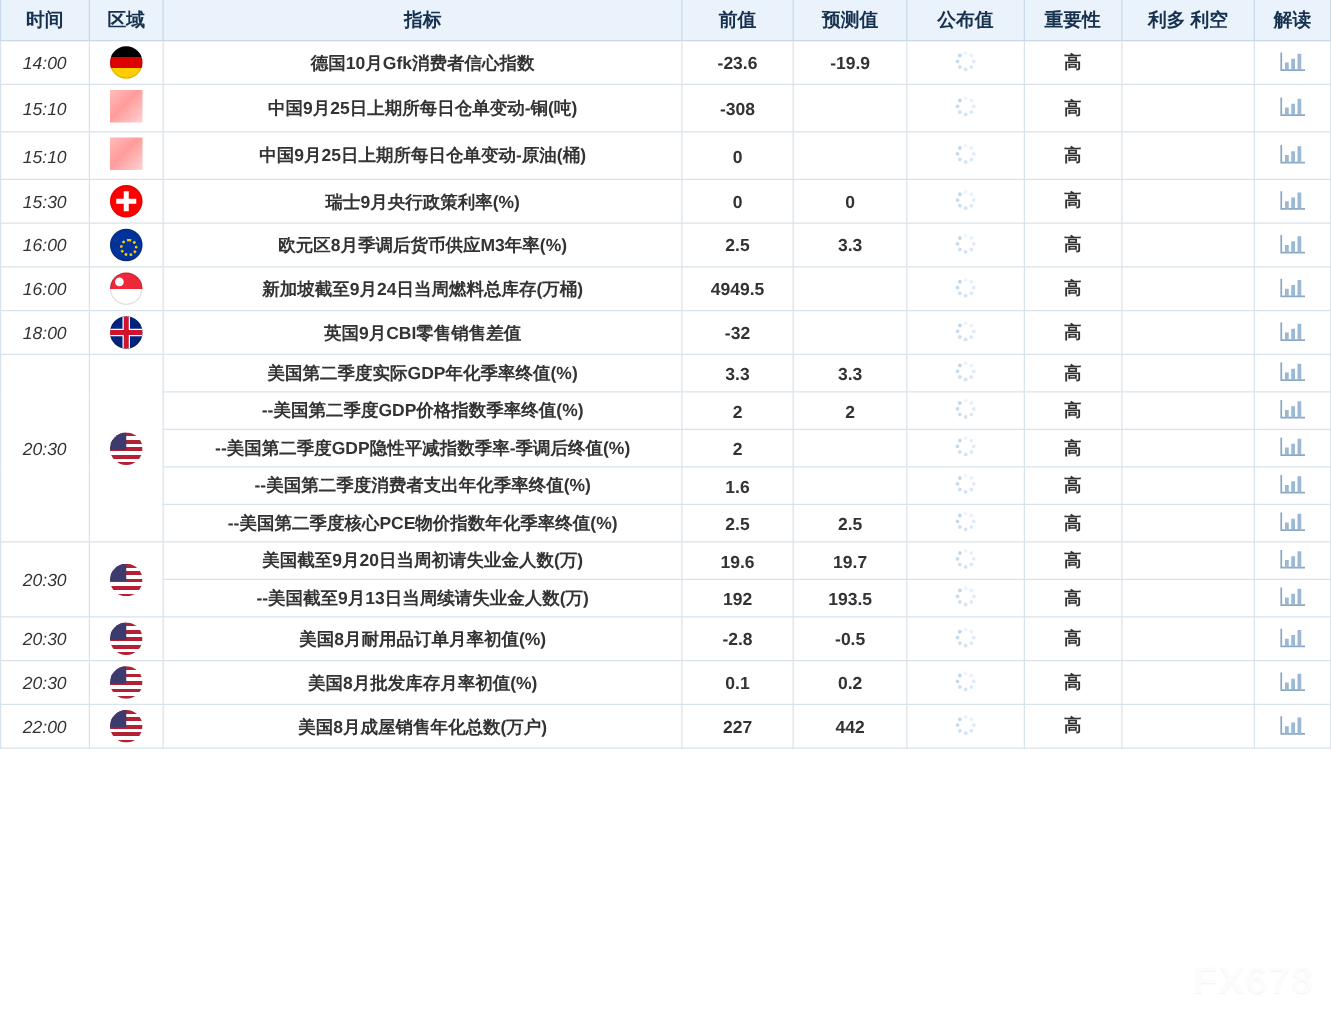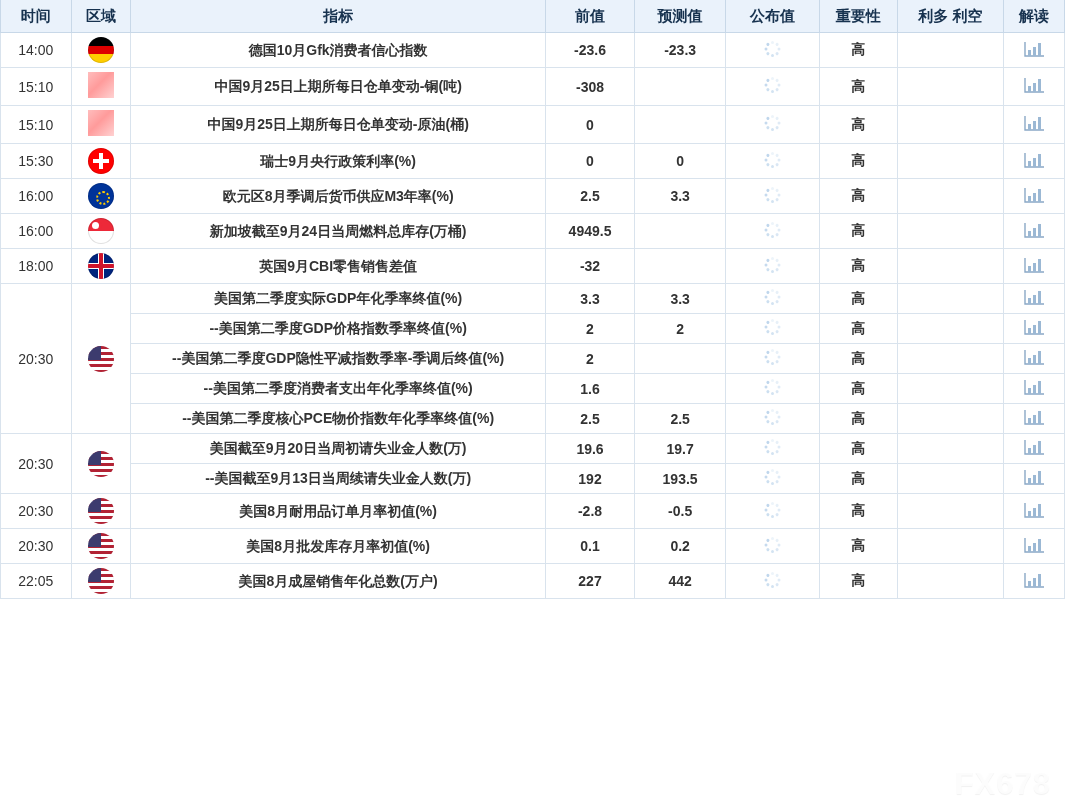--- a/index.html
+++ b/index.html
@@ -46,20 +46,21 @@
   col.c-prev   { width: 82px; }
   col.c-fcst   { width: 84px; }
   col.c-actual { width: 86px; }
   col.c-imp    { width: 72px; }
   col.c-bull   { width: 98px; }
   col.c-read   { width: 56px; }
 
   td.time {
     color: #333;
     font-size: 14px;
+    font-style: italic;
   }
   td.name {
     text-align: left;
     padding-left: 14px;
     color: #d81e06;
     font-weight: bold;
     font-size: 14px;
     line-height: 19px;
   }
   td.num {
@@ -200,21 +201,21 @@
       <th>利多 利空</th>
       <th>解读</th>
     </tr>
   </thead>
   <tbody id="tbody">
       <tr>
         <td class="time">14:00</td>
         <td class="region"><span class="flag flag-de"></span></td>
         <td class="name">德国10月Gfk消费者信心指数</td>
         <td class="num">-23.6</td>
-        <td class="num">-23.3</td>
+        <td class="num">-19.9</td>
         <td><span class="spinner"><span style="transform: rotate(0deg); opacity:0.25"></span><span style="transform: rotate(45deg); opacity:0.34"></span><span style="transform: rotate(90deg); opacity:0.44"></span><span style="transform: rotate(135deg); opacity:0.53"></span><span style="transform: rotate(180deg); opacity:0.63"></span><span style="transform: rotate(225deg); opacity:0.72"></span><span style="transform: rotate(270deg); opacity:0.81"></span><span style="transform: rotate(315deg); opacity:0.91"></span></span></td>
         <td class="imp">高</td>
         <td></td>
         <td><span class="spark"><svg width="22" height="18" viewBox="0 0 22 18">
               <path d="M2 2 L2 16 L21 16" stroke="#8aa8c6" stroke-width="1.4" fill="none"></path>
               <rect x="5" y="10" width="3" height="6" fill="#9bb8d4"></rect>
               <rect x="10" y="7" width="3" height="9" fill="#9bb8d4"></rect>
               <rect x="15" y="3" width="3" height="13" fill="#9bb8d4"></rect>
             </svg></span></td>
       </tr>
@@ -442,21 +443,21 @@
         <td class="imp">高</td>
         <td></td>
         <td><span class="spark"><svg width="22" height="18" viewBox="0 0 22 18">
               <path d="M2 2 L2 16 L21 16" stroke="#8aa8c6" stroke-width="1.4" fill="none"></path>
               <rect x="5" y="10" width="3" height="6" fill="#9bb8d4"></rect>
               <rect x="10" y="7" width="3" height="9" fill="#9bb8d4"></rect>
               <rect x="15" y="3" width="3" height="13" fill="#9bb8d4"></rect>
             </svg></span></td>
       </tr>
       <tr>
-        <td class="time">22:05</td>
+        <td class="time">22:00</td>
         <td class="region"><span class="flag flag-us"><span class="stripes"></span><span class="canton"></span></span></td>
         <td class="name">美国8月成屋销售年化总数(万户)</td>
         <td class="num">227</td>
         <td class="num">442</td>
         <td><span class="spinner"><span style="transform: rotate(0deg); opacity:0.25"></span><span style="transform: rotate(45deg); opacity:0.34"></span><span style="transform: rotate(90deg); opacity:0.44"></span><span style="transform: rotate(135deg); opacity:0.53"></span><span style="transform: rotate(180deg); opacity:0.63"></span><span style="transform: rotate(225deg); opacity:0.72"></span><span style="transform: rotate(270deg); opacity:0.81"></span><span style="transform: rotate(315deg); opacity:0.91"></span></span></td>
         <td class="imp">高</td>
         <td></td>
         <td><span class="spark"><svg width="22" height="18" viewBox="0 0 22 18">
               <path d="M2 2 L2 16 L21 16" stroke="#8aa8c6" stroke-width="1.4" fill="none"></path>
               <rect x="5" y="10" width="3" height="6" fill="#9bb8d4"></rect>

